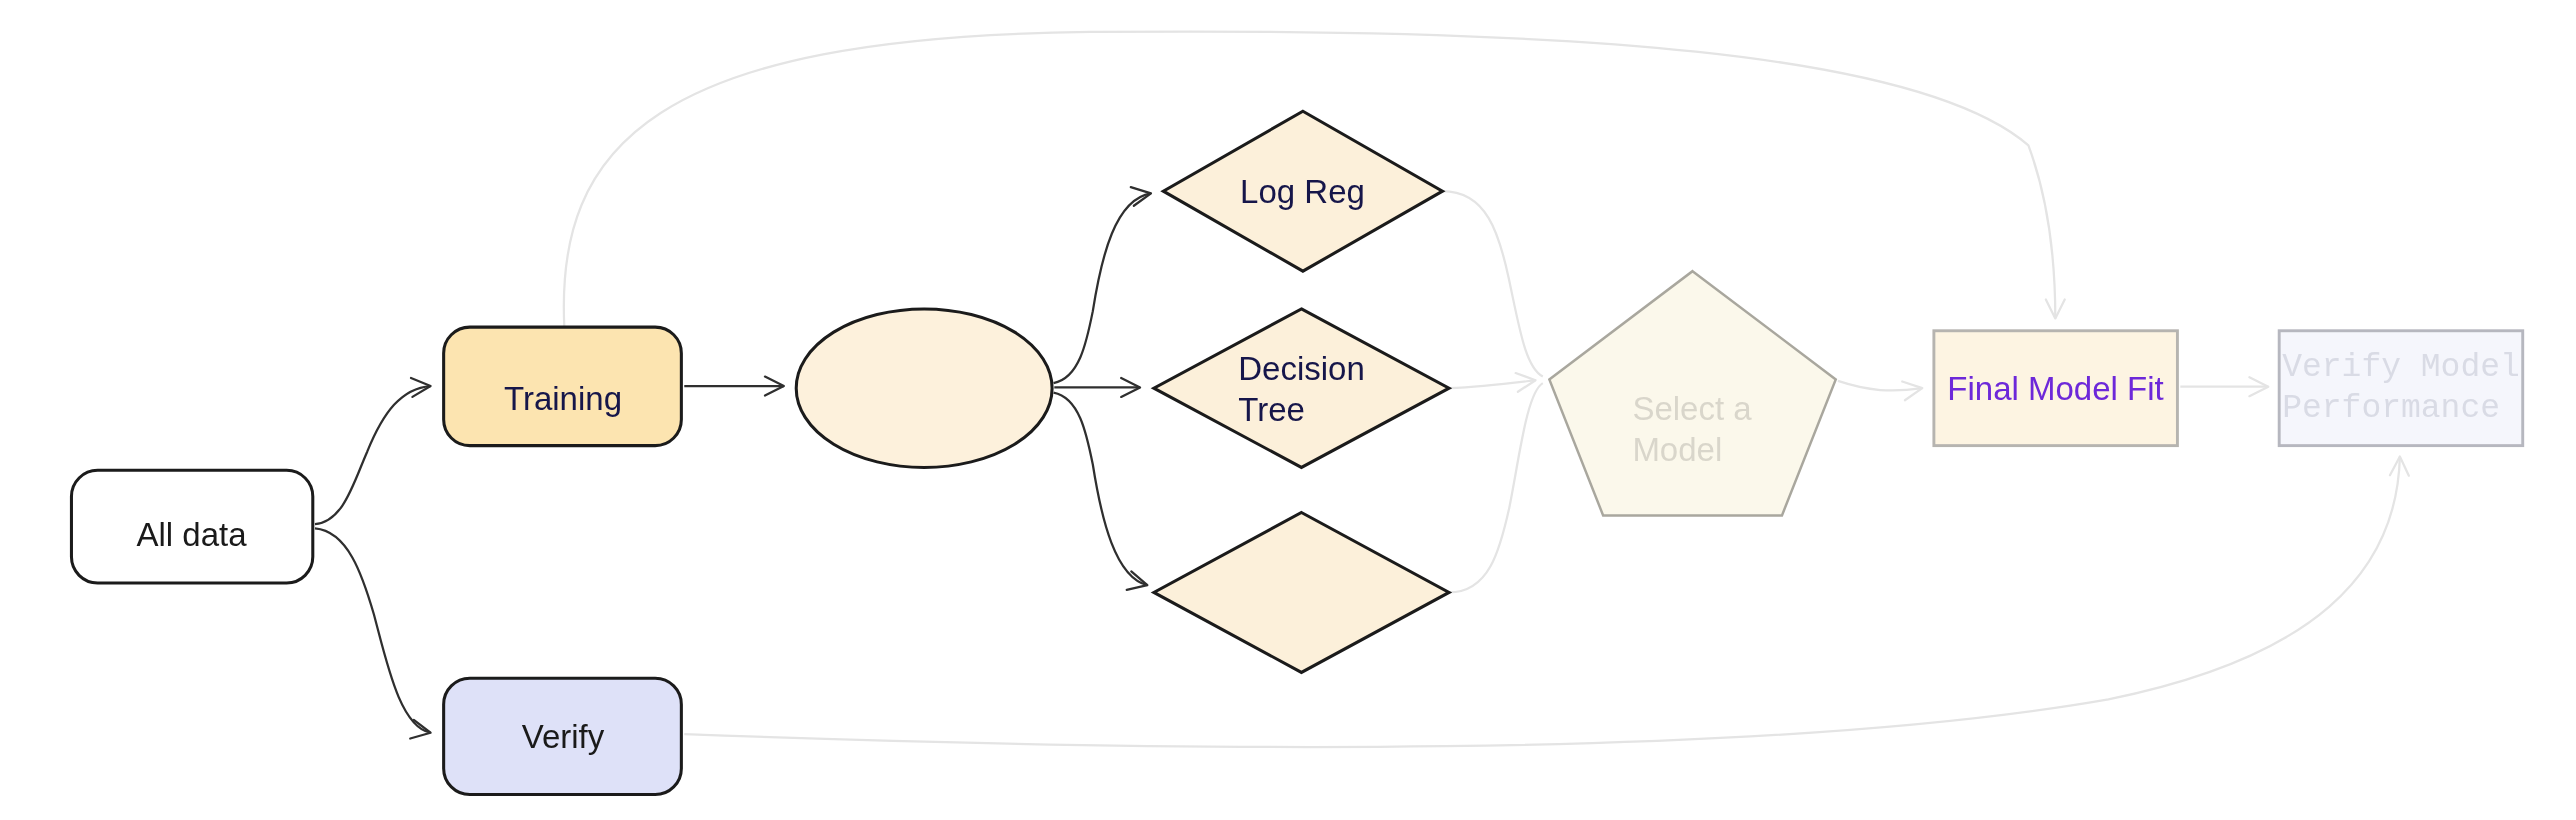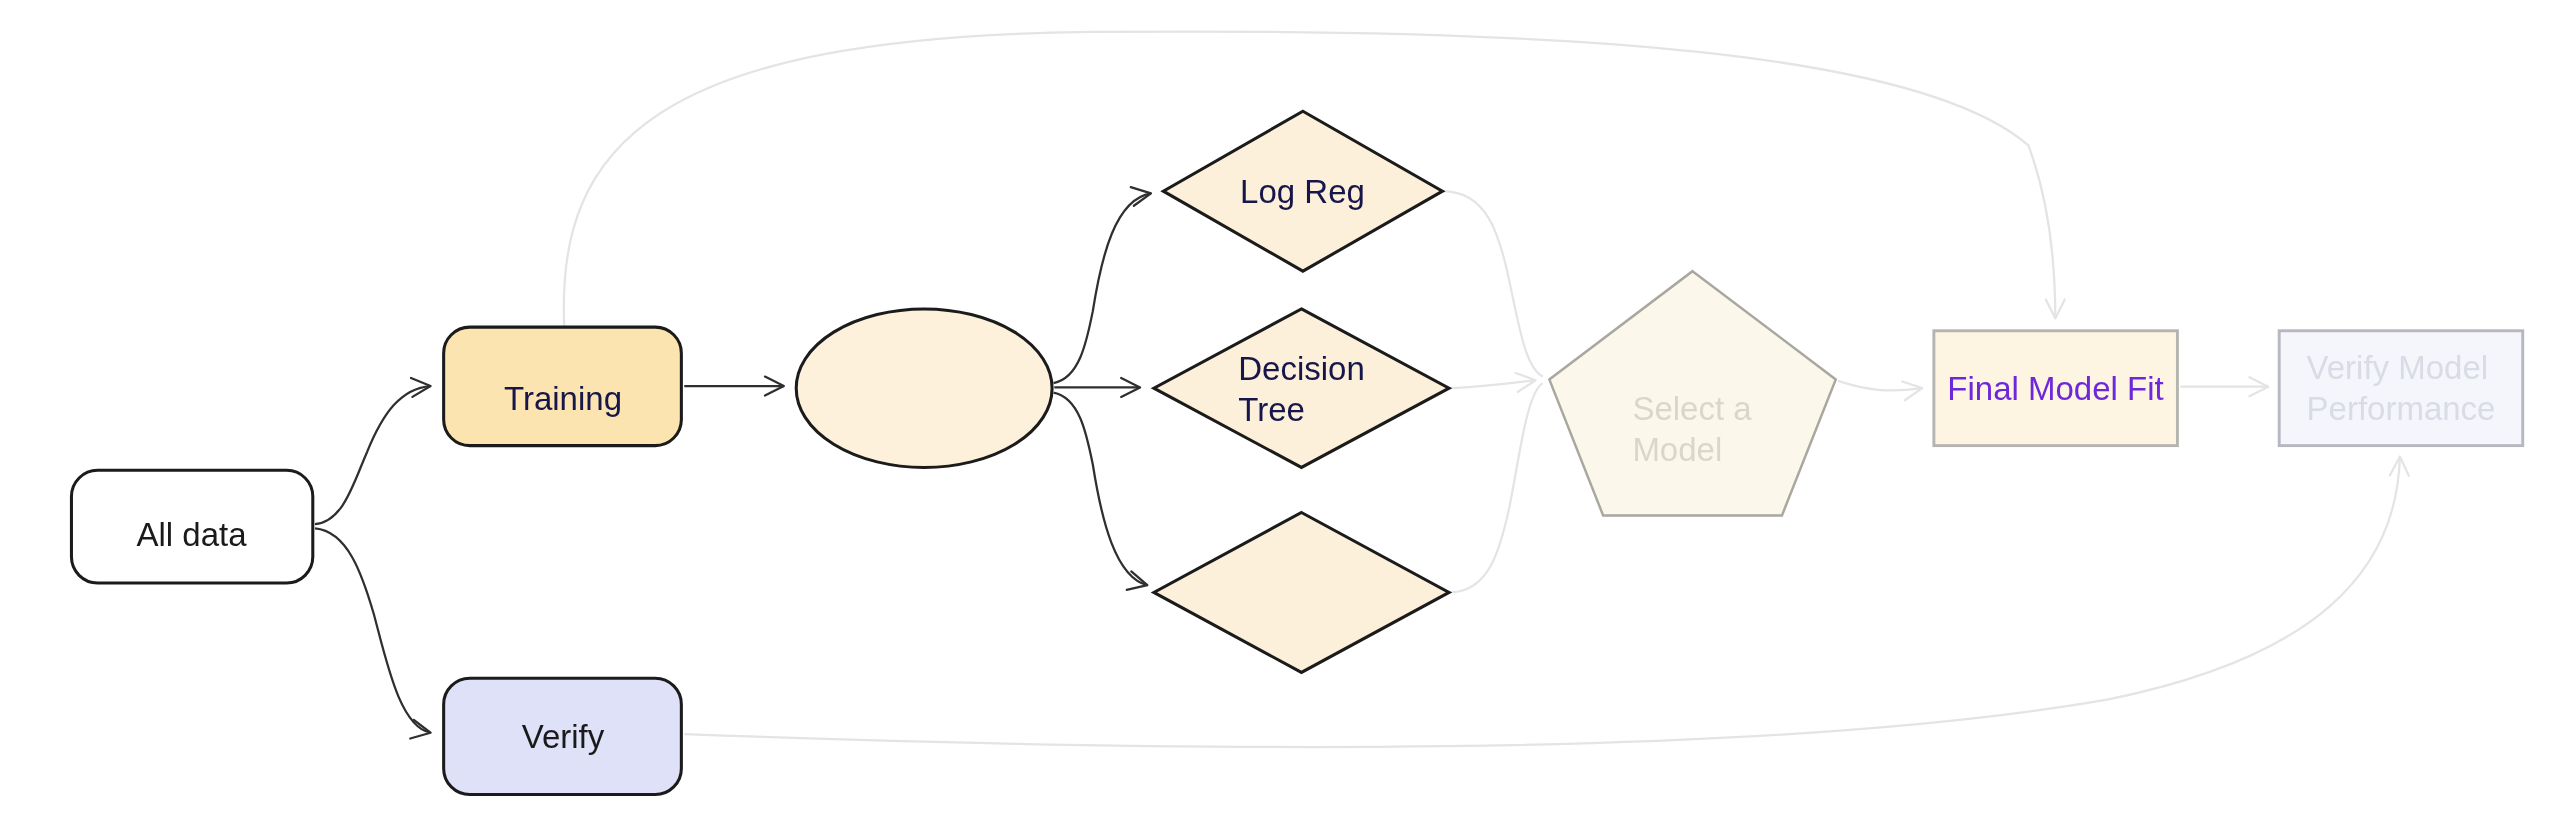--- a/index.html
+++ b/index.html
@@ -31,21 +31,21 @@
     text-align: left;
     font-size: 33px;
     line-height: 41px;
     white-space: pre-line;
     pointer-events: none;
   }
   .t-black { color: #1a1a1a; }
   .t-navy  { color: #16164a; }
   .t-faded-warm { color: #d9d6cb; }
   .t-faded-gray { color: #6d28d9; }
-  .t-faded-cool { color: #d9dbe5; }
+  .t-faded-cool { color: #d9dbe5; font-family: Liberation Mono, monospace; }
 </style>
 </head>
 <body>
 
 <div id="canvas">
 
   <svg id="diagram-svg" width="2576" height="820" viewBox="0 0 3543 1128">
     <defs>
       <marker id="chevDark" markerUnits="userSpaceOnUse" markerWidth="40" markerHeight="40" refX="33" refY="20" orient="auto">
         <path d="M 7 7 L 33 20 L 7 33" fill="none" stroke="#2f2f2f" stroke-width="3.1" stroke-linecap="round" stroke-linejoin="round"></path>

